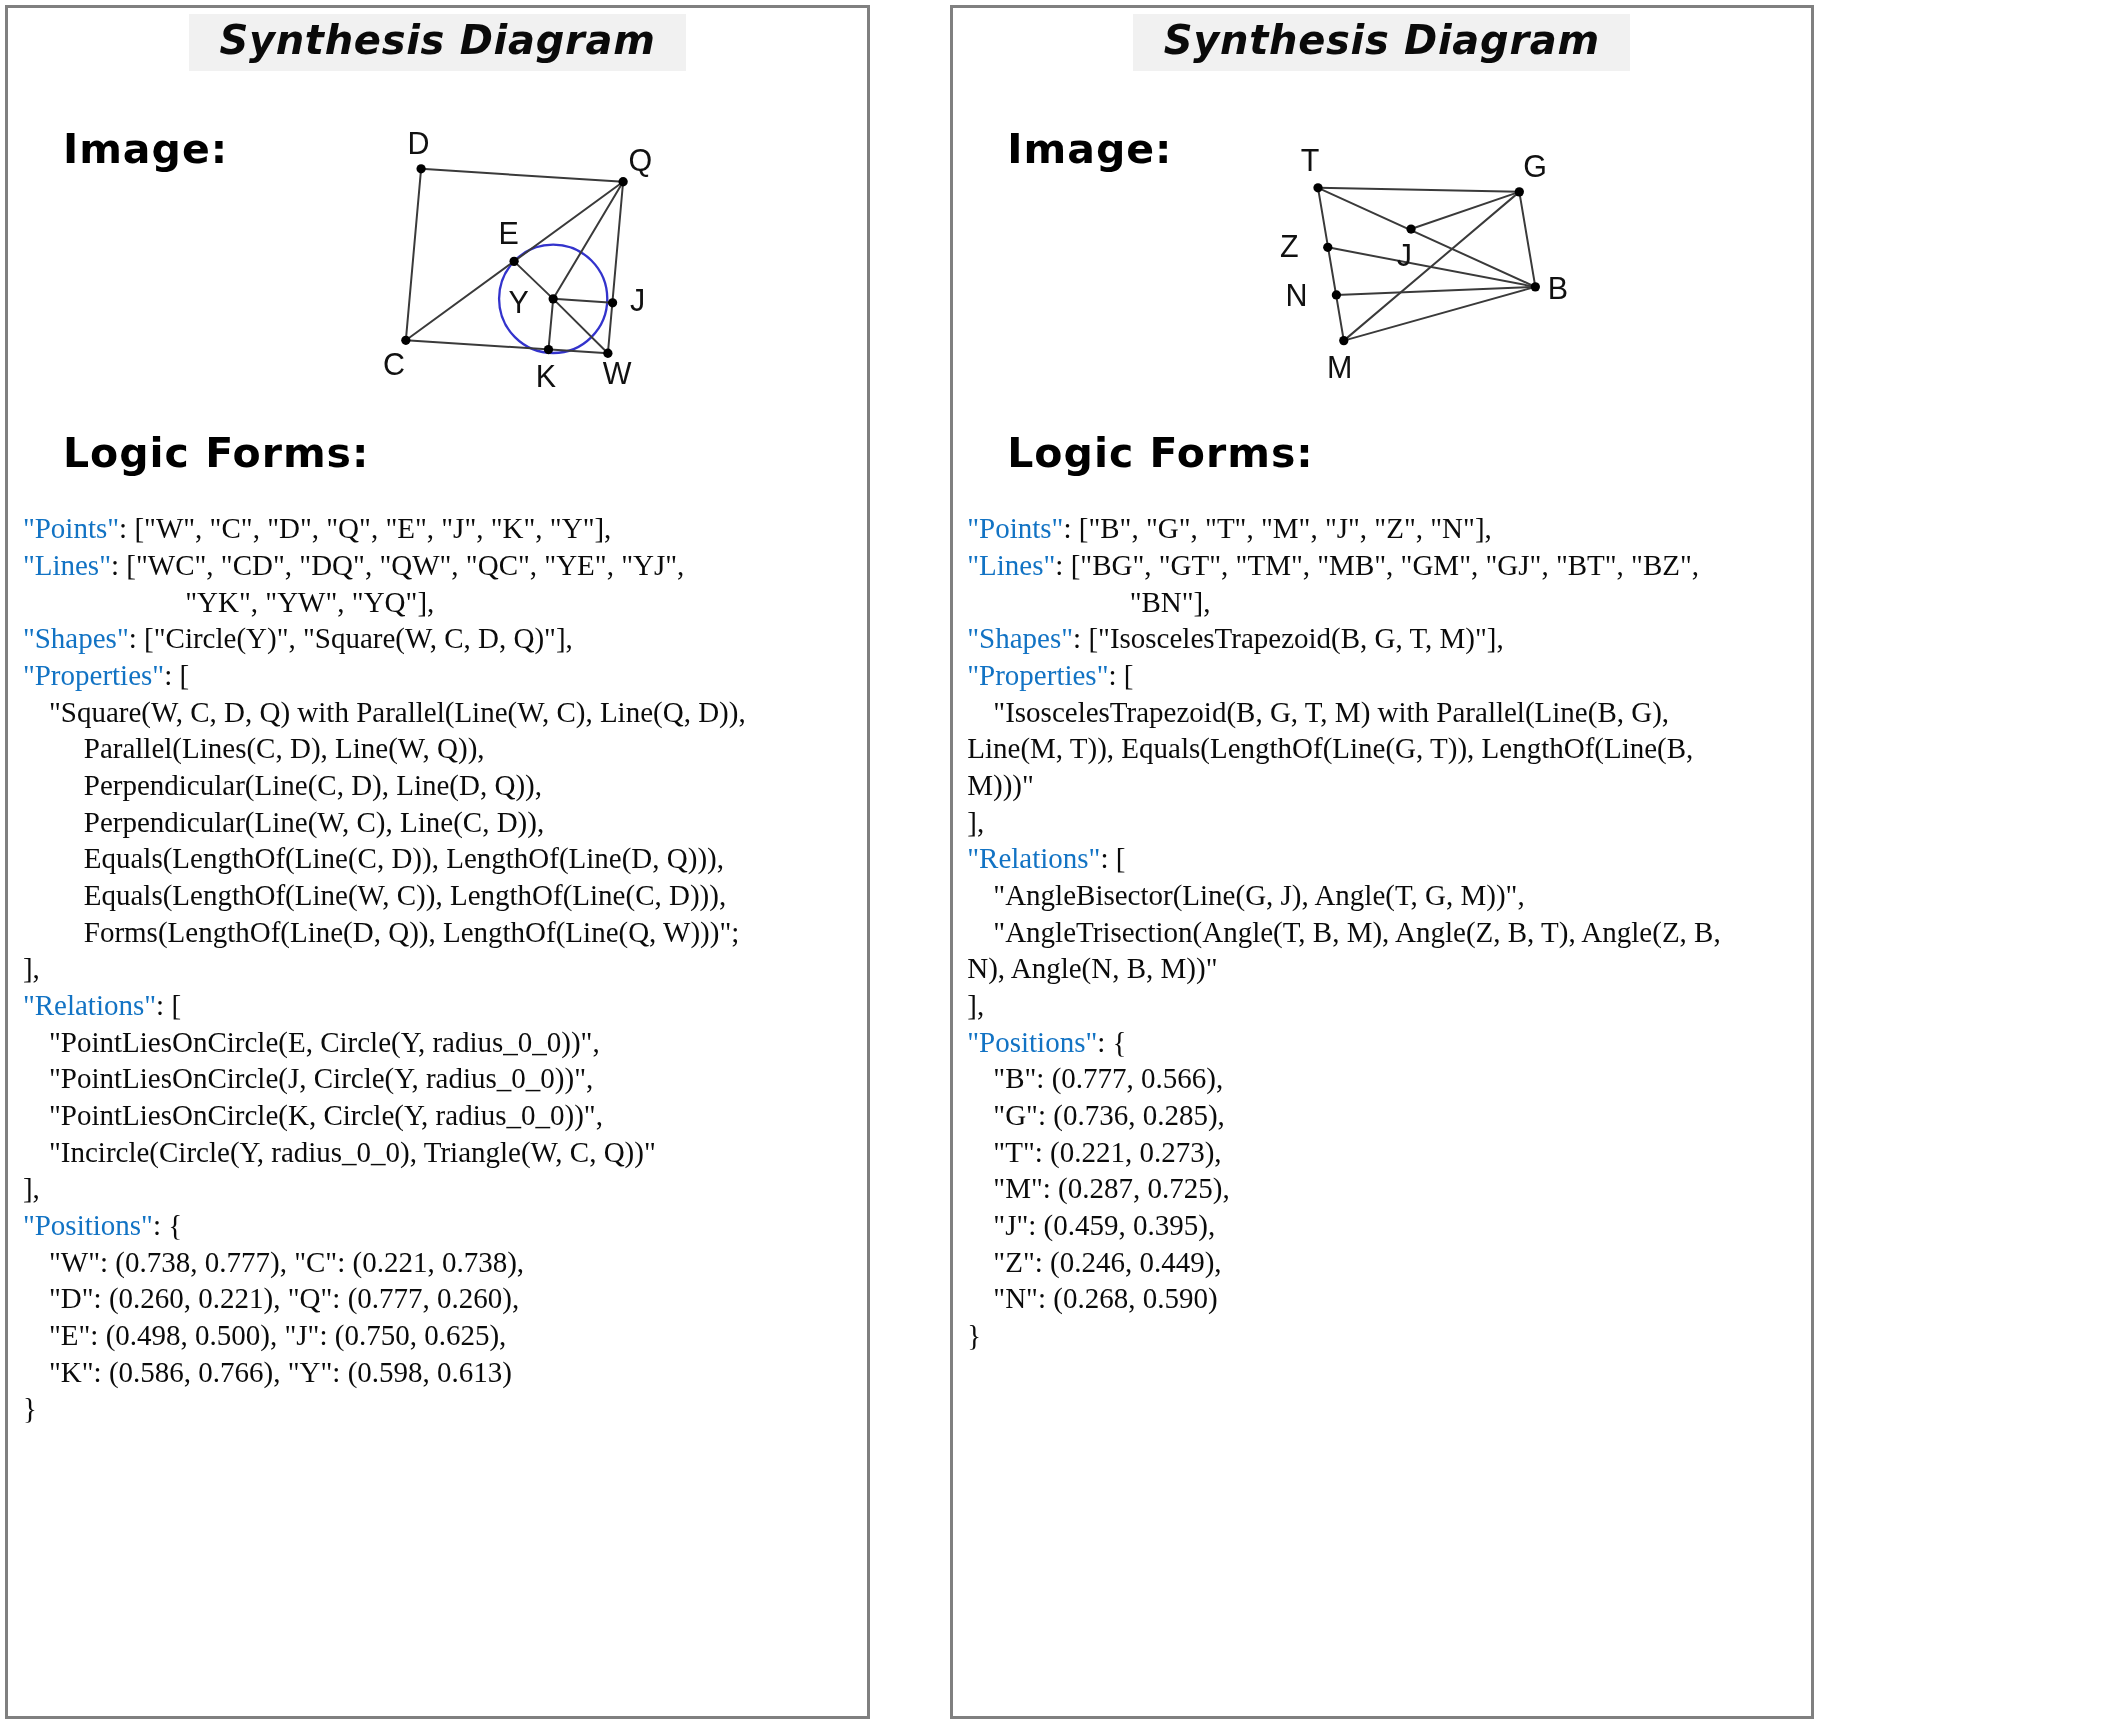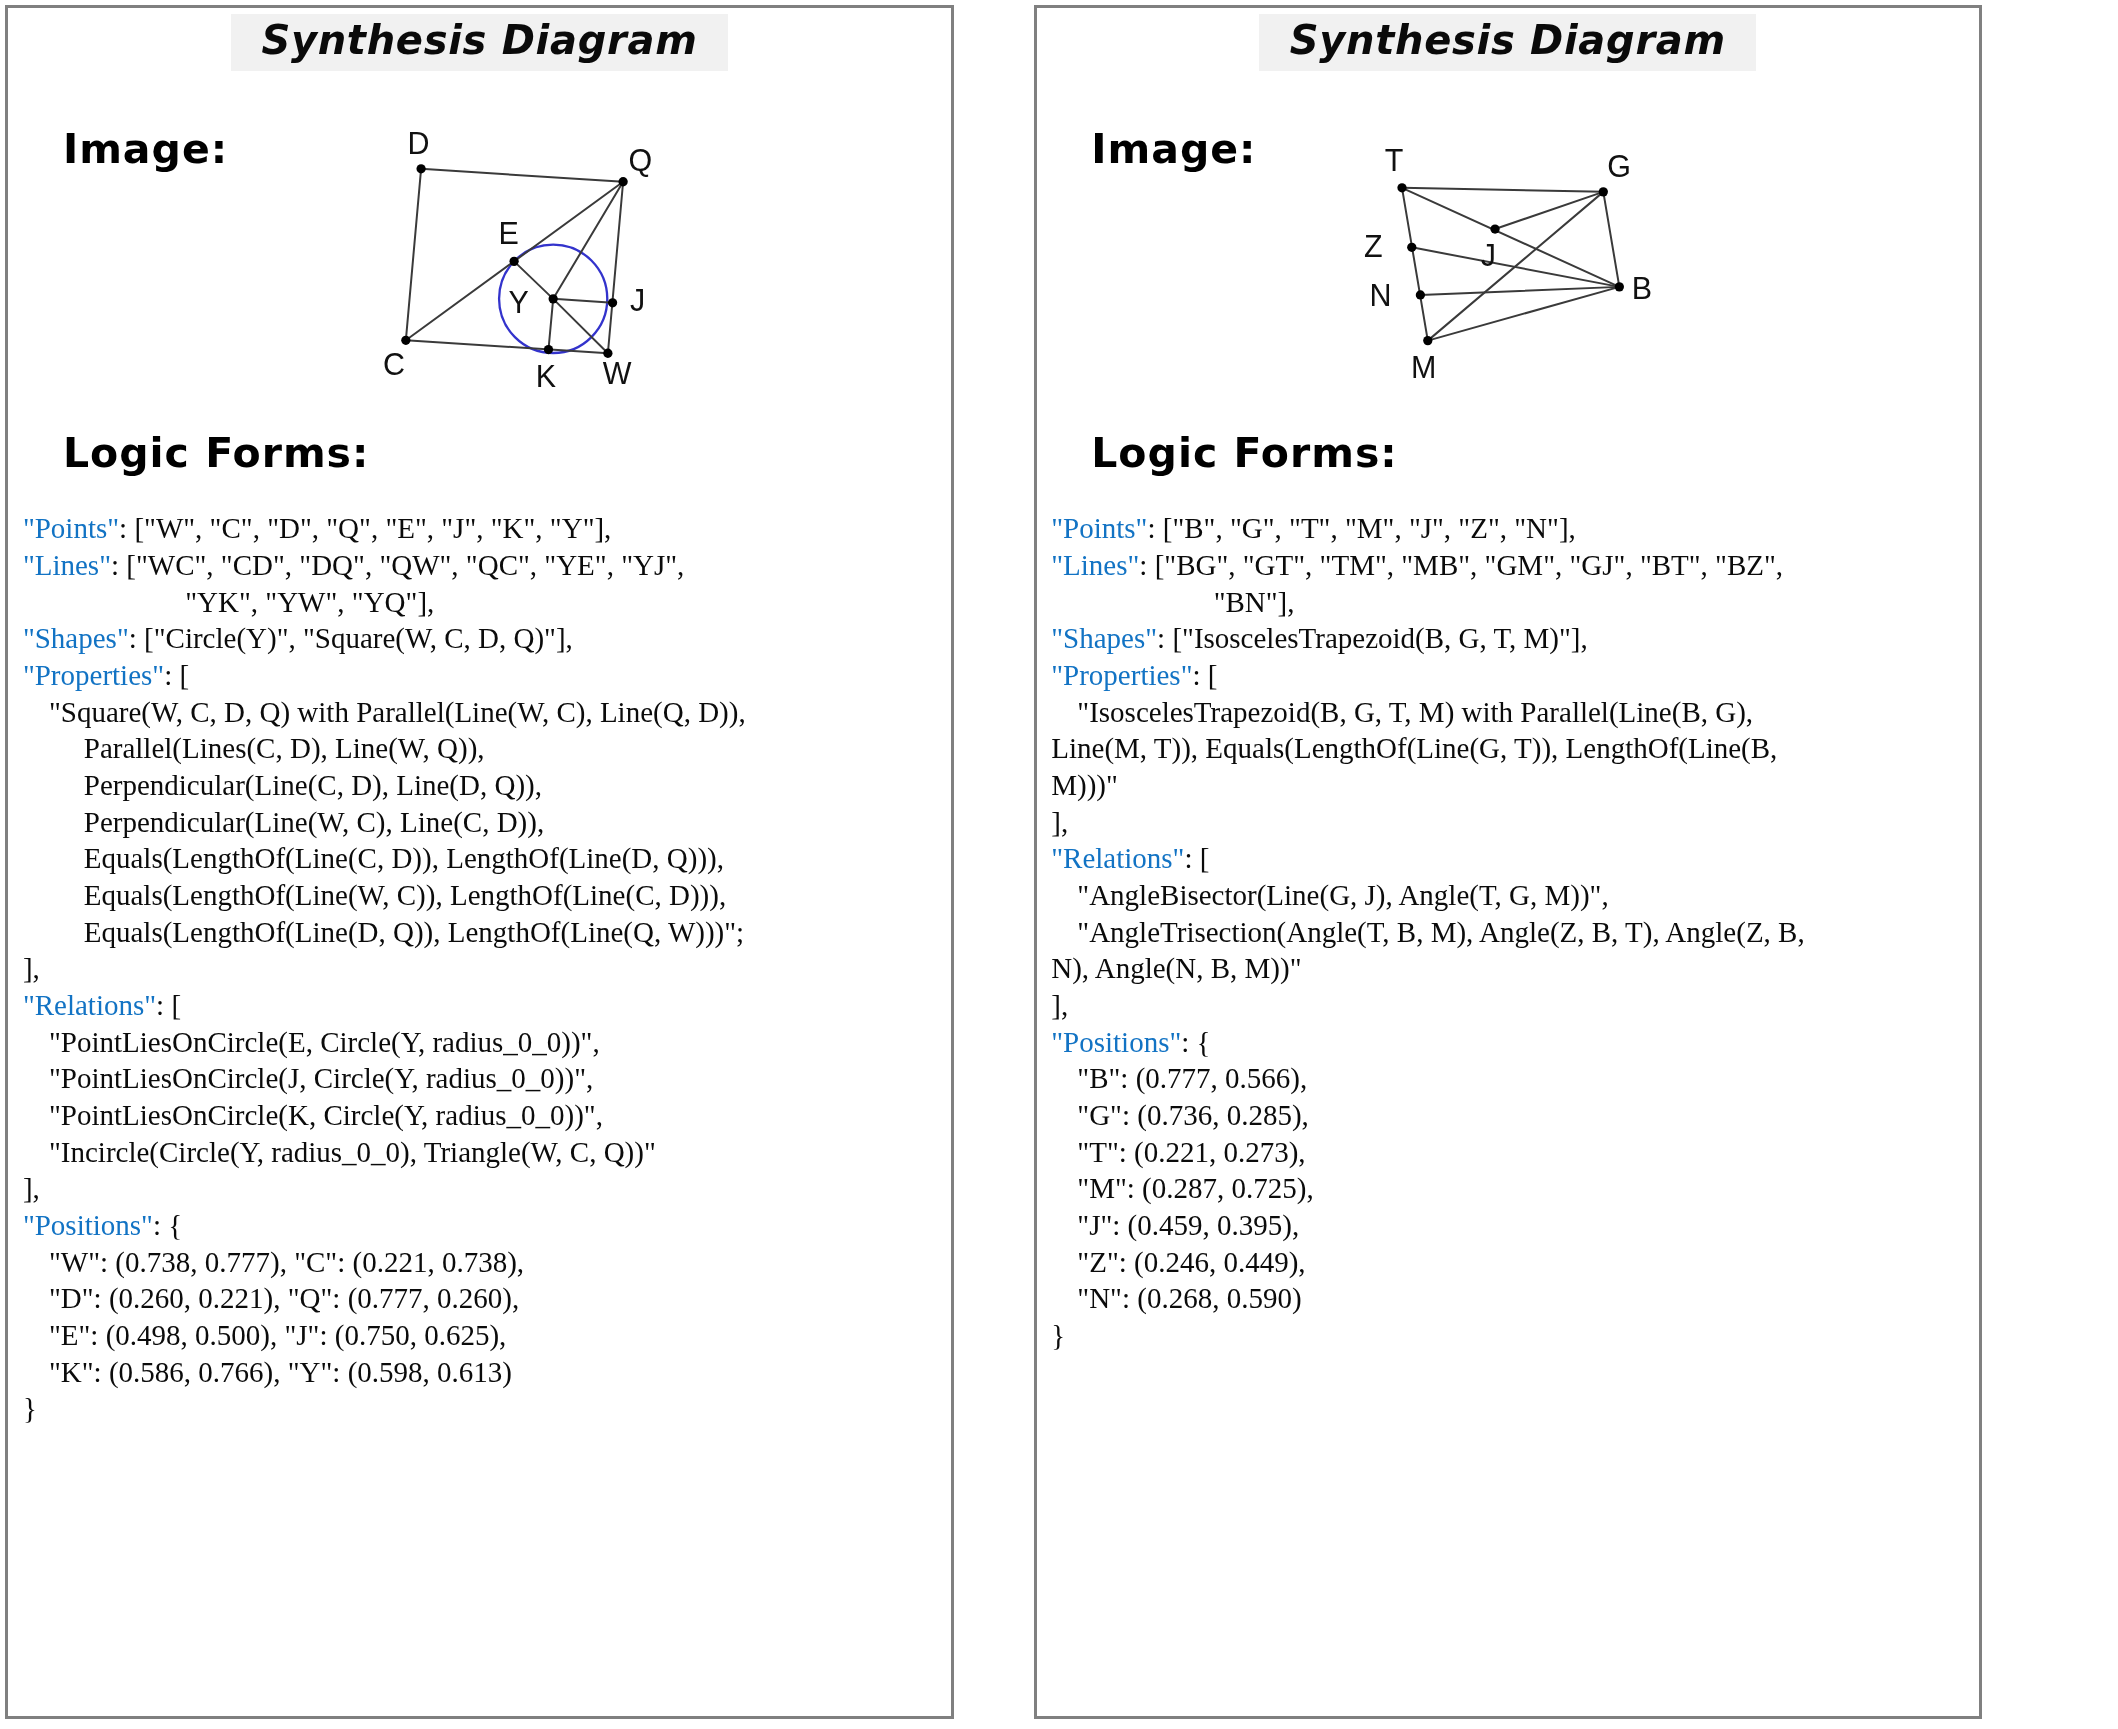--- a/index.html
+++ b/index.html
@@ -8,21 +8,21 @@
     background: #ffffff;
   }
   body {
     width: 2119px;
     height: 1729px;
     font-family: "Liberation Serif", serif;
     overflow: hidden;
   }
   .board {
     position: relative;
-    width: 1982px;
+    width: 1814px;
     height: 1729px;
     display: flex;
     gap: 80px;
     padding: 5.3px 0 0 0;
     box-sizing: border-box;
   }
   .panel {
     position: relative;
     box-sizing: border-box;
     border: 3.3px solid #808080;
@@ -147,21 +147,21 @@
         <div class="row ind0"><span class="key">"Lines"</span><span>: ["WC", "CD", "DQ", "QW", "QC", "YE", "YJ",</span></div>
         <div class="row ind3"><span>"YK", "YW", "YQ"],</span></div>
         <div class="row ind0"><span class="key">"Shapes"</span><span>: ["Circle(Y)", "Square(W, C, D, Q)"],</span></div>
         <div class="row ind0"><span class="key">"Properties"</span><span>: [</span></div>
         <div class="row ind1"><span>"Square(W, C, D, Q) with Parallel(Line(W, C), Line(Q, D)),</span></div>
         <div class="row ind2"><span>Parallel(Lines(C, D), Line(W, Q)),</span></div>
         <div class="row ind2"><span>Perpendicular(Line(C, D), Line(D, Q)),</span></div>
         <div class="row ind2"><span>Perpendicular(Line(W, C), Line(C, D)),</span></div>
         <div class="row ind2"><span>Equals(LengthOf(Line(C, D)), LengthOf(Line(D, Q))),</span></div>
         <div class="row ind2"><span>Equals(LengthOf(Line(W, C)), LengthOf(Line(C, D))),</span></div>
-        <div class="row ind2"><span>Equals(LengthOf(Line(D, Q)), LengthOf(Line(Q, W)))";</span></div>
+        <div class="row ind2"><span>Forms(LengthOf(Line(D, Q)), LengthOf(Line(Q, W)))";</span></div>
         <div class="row ind0"><span>],</span></div>
         <div class="row ind0"><span class="key">"Relations"</span><span>: [</span></div>
         <div class="row ind1"><span>"PointLiesOnCircle(E, Circle(Y, radius_0_0))",</span></div>
         <div class="row ind1"><span>"PointLiesOnCircle(J, Circle(Y, radius_0_0))",</span></div>
         <div class="row ind1"><span>"PointLiesOnCircle(K, Circle(Y, radius_0_0))",</span></div>
         <div class="row ind1"><span>"Incircle(Circle(Y, radius_0_0), Triangle(W, C, Q))"</span></div>
         <div class="row ind0"><span>],</span></div>
         <div class="row ind0"><span class="key">"Positions"</span><span>: {</span></div>
         <div class="row ind1"><span>"W": (0.738, 0.777), "C": (0.221, 0.738),</span></div>
         <div class="row ind1"><span>"D": (0.260, 0.221), "Q": (0.777, 0.260),</span></div>

